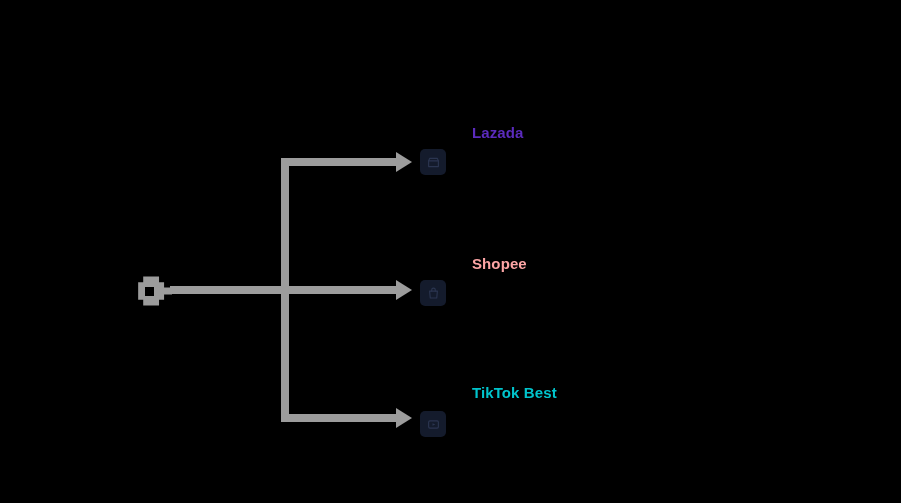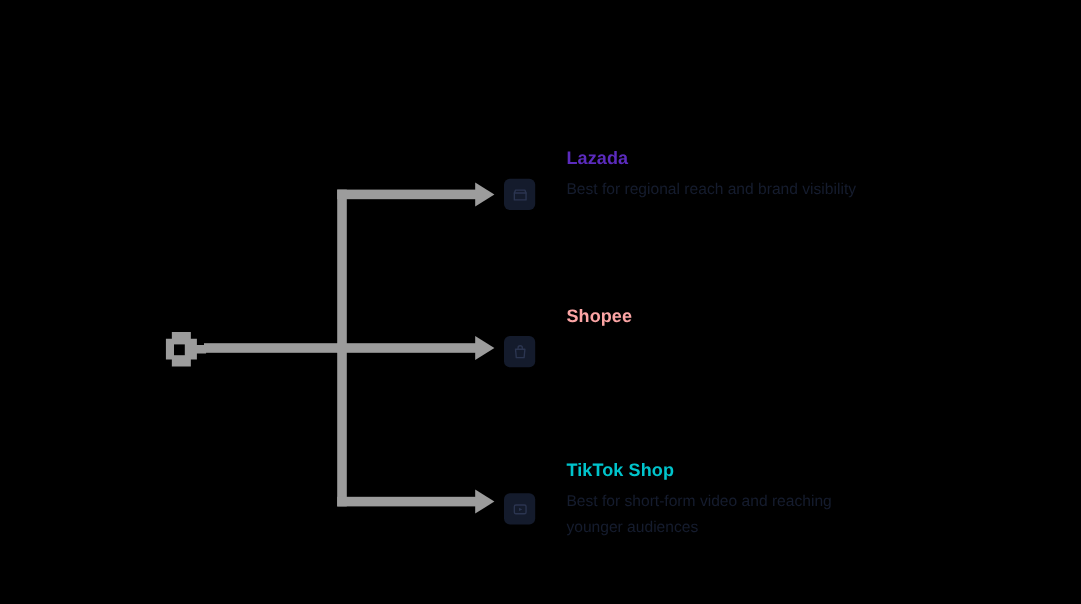--- a/index.html
+++ b/index.html
@@ -169,25 +169,23 @@
     <span class="glyph">
       <svg viewBox="0 0 16 16" width="13" height="13" fill="none" stroke="#2b3550" stroke-width="1.4" stroke-linecap="round" stroke-linejoin="round">
         <rect x="2" y="3.5" width="12" height="9" rx="1.6"></rect>
         <path d="M6.8 6.4l3.4 1.6-3.4 1.6z" fill="#2b3550" stroke="none"></path>
       </svg>
     </span>
   </div>
 
   <div class="block" id="block-0">
     <p class="heading" id="heading-0">Lazada</p>
-    <p class="desc">Best for regional reach and brand visibility</p>
   </div>
 
   <div class="block" id="block-1">
     <p class="heading" id="heading-1">Shopee</p>
   </div>
 
   <div class="block" id="block-2">
-    <p class="heading" id="heading-2">TikTok Shop</p>
-    <p class="desc">Best for short-form video and reaching younger audiences</p>
+    <p class="heading" id="heading-2">TikTok Best</p>
   </div>
 
 </div>
 
 </body></html>

